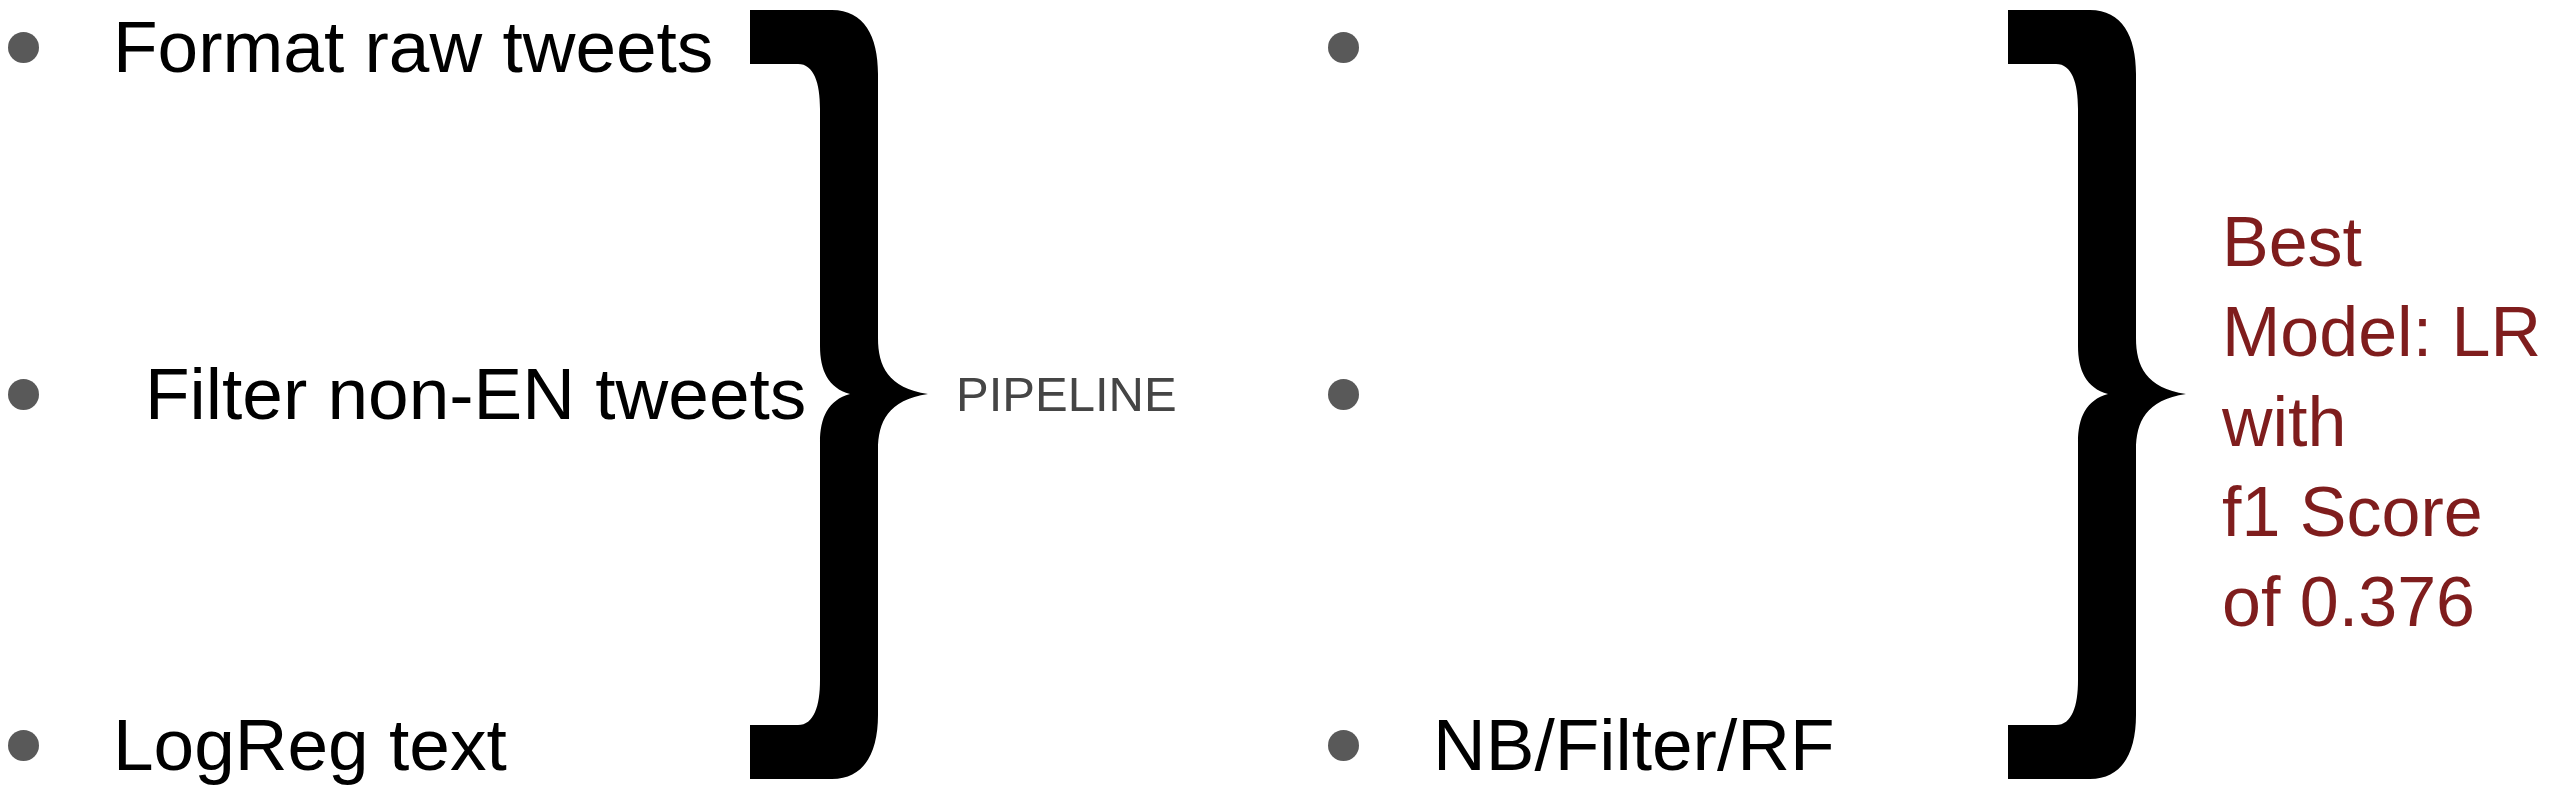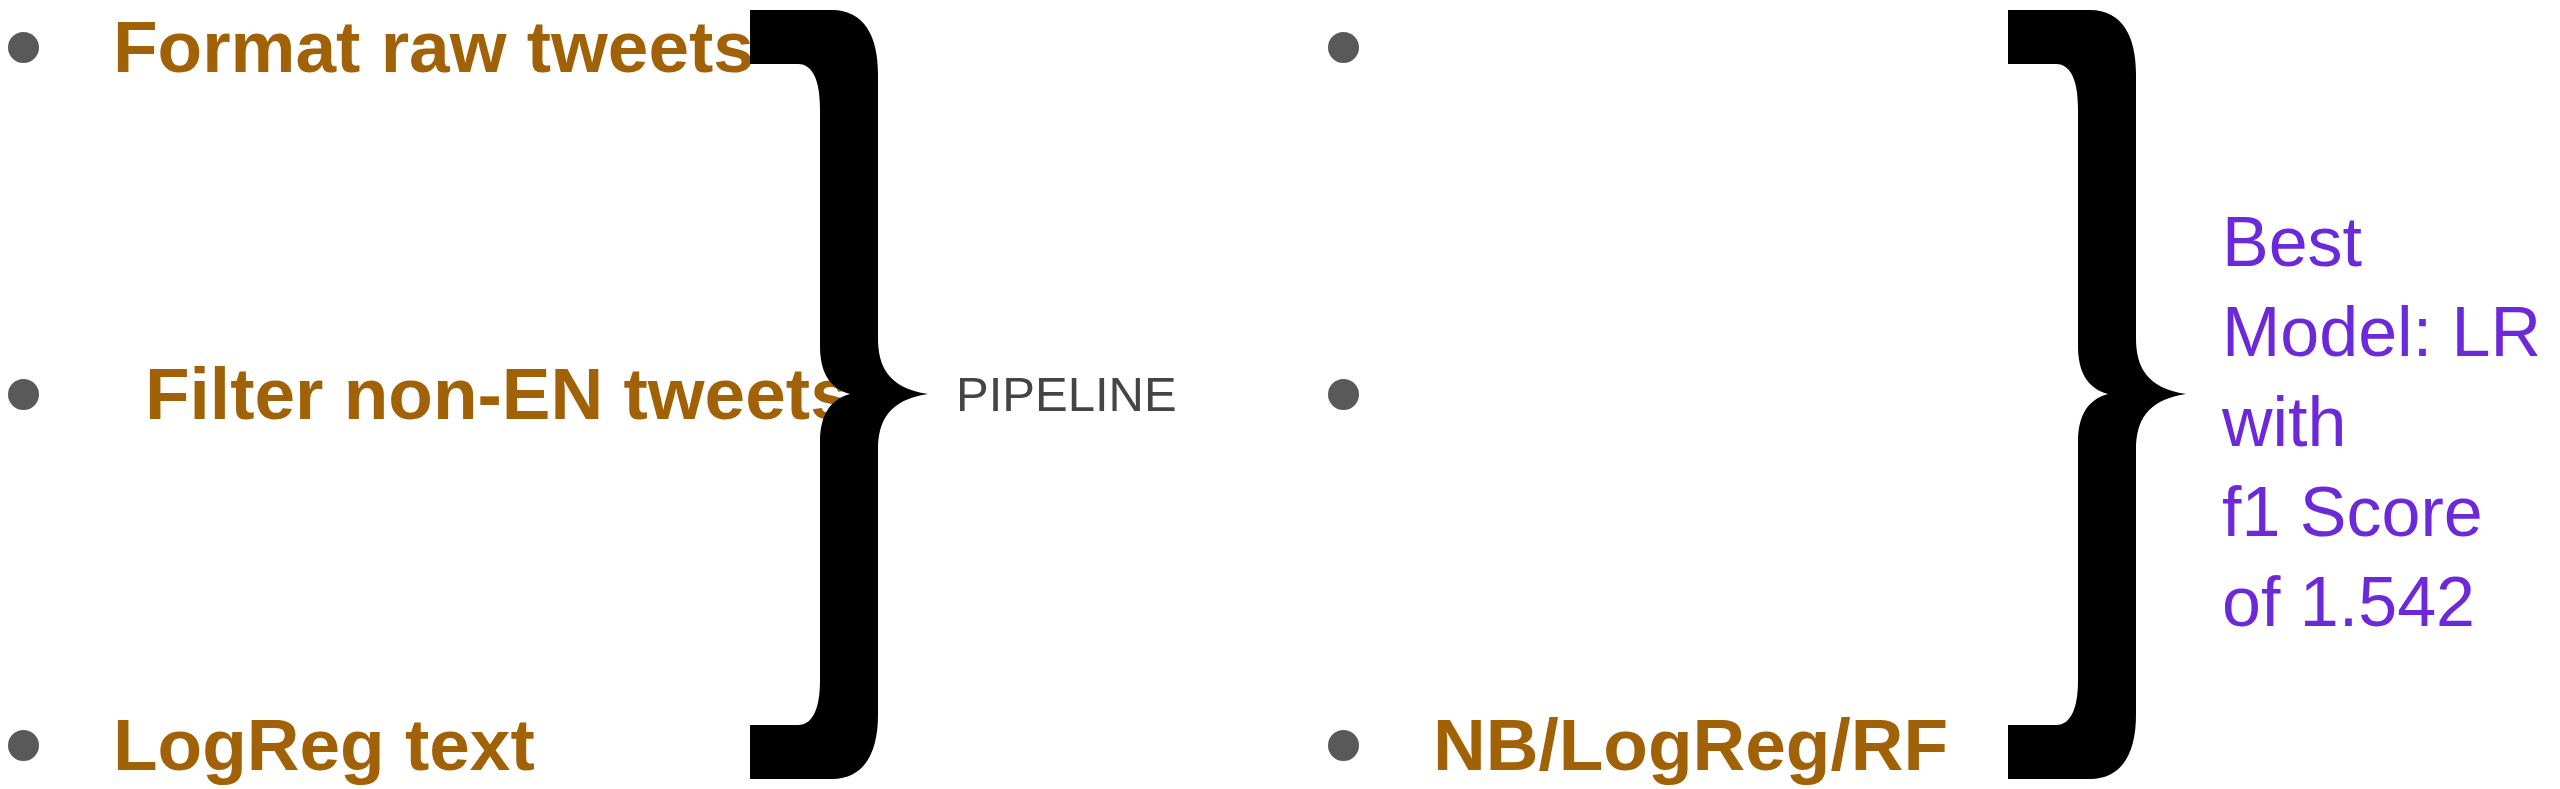--- a/index.html
+++ b/index.html
@@ -26,22 +26,21 @@
     width: 31px;
     height: 31px;
     border-radius: 50%;
     background: #595959;
     flex: 0 0 auto;
   }
   .list-row .label {
     margin-left: 74px;
     font-size: 73px;
     line-height: 76px;
-    color: #a16207;
-    font-weight: bold;
+    color: #000000;
   }
   .left-col  { left: 8px; }
   .right-col { left: 1328px; }
   .row-1 { top: 9px; }
   .row-2 { top: 356px; gap: 32px; }
   .row-3 { top: 707px; }
 
   .brace {
     position: absolute;
     top: 0;
@@ -60,21 +59,21 @@
     font-size: 49px;
     color: #454545;
     white-space: nowrap;
   }
   #result-block {
     position: absolute;
     left: 2222px;
     top: 197px;
     font-size: 70px;
     line-height: 90px;
-    color: #6d28d9;
+    color: #7f1d1d;
     white-space: nowrap;
   }
 </style>
 </head>
 <body>
 
 <div id="canvas">
 
   <div class="list-row left-col row-1">
     <span class="bullet"></span>
@@ -105,37 +104,37 @@
   <div id="pipeline-label">PIPELINE</div>
 
   <div class="list-row right-col row-1">
     <span class="bullet"></span>
   </div>
   <div class="list-row right-col row-2">
     <span class="bullet"></span>
   </div>
   <div class="list-row right-col row-3">
     <span class="bullet"></span>
-    <span class="label">NB/LogReg/RF</span>
+    <span class="label">NB/Filter/RF</span>
   </div>
 
   <svg class="brace brace-right" viewBox="0 0 178 789" aria-hidden="true">
     <path d="M 0,10 L 82,10 C 114,10 128,36 128,74
          L 128,338 C 128,366 138,388 178,394
          C 138,400 128,422 128,450
          L 128,715 C 128,753 114,779 82,779
          L 0,779 L 0,725 L 48,725
          C 64,725 70,706 70,680
          L 70,442 C 70,418 78,400 100,394
          C 78,388 70,370 70,346
          L 70,109 C 70,83 64,64 48,64
          L 0,64 Z" fill="#000000"></path>
   </svg>
 
   <div id="result-block">
     <div>Best</div>
     <div>Model: LR</div>
     <div>with</div>
     <div>f1 Score</div>
-    <div>of 1.542</div>
+    <div>of 0.376</div>
   </div>
 
 </div>
 
 </body></html>

